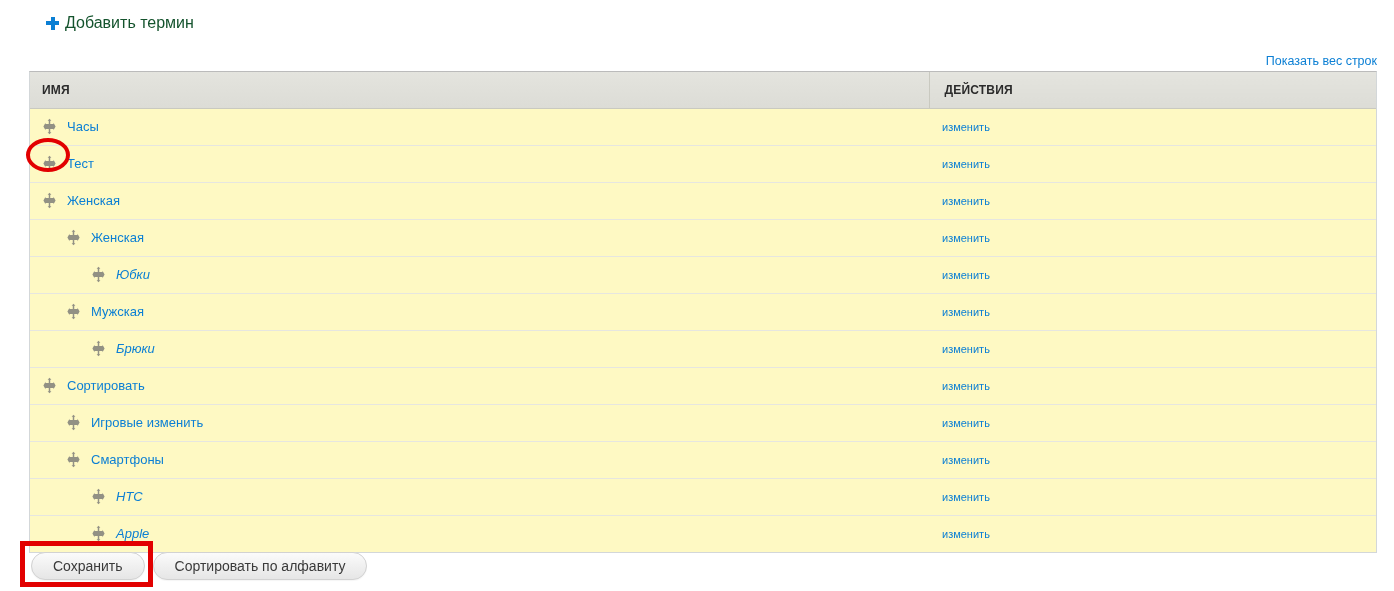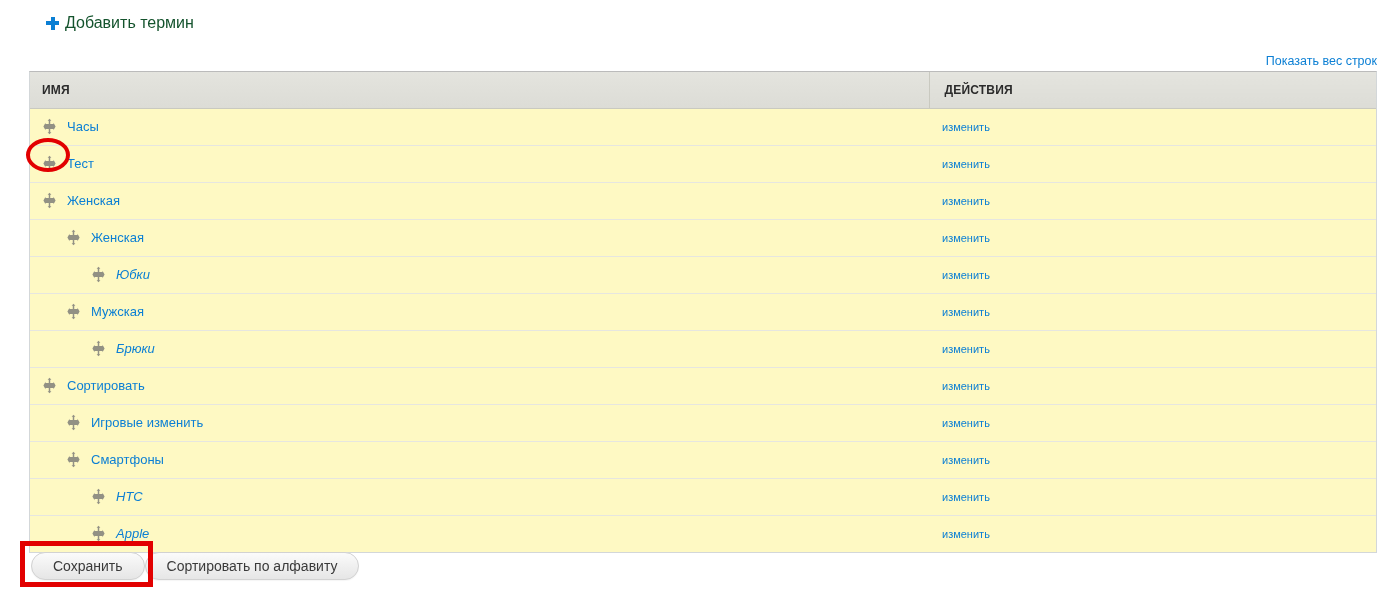--- a/index.html
+++ b/index.html
@@ -148,21 +148,21 @@
   .ind-1 { padding-left: 35px; }
   .ind-2 { padding-left: 60px; font-style: italic; }
 
   
   .btn-bar {
     position: absolute;
     left: 31px;
     top: 552px;
     display: flex;
     align-items: center;
-    gap: 0;
+    gap: 8px;
   }
   .btn {
     font-family: "Liberation Sans", sans-serif;
     font-size: 14px;
     color: #3a3a3a;
     background-image: linear-gradient(to bottom, #fbfbfb 0%, #f0f0f0 50%, #e6e6e6 100%);
     border: 1px solid #d2d2d2;
     border-radius: 16px;
     height: 28px;
     padding: 0 21px;

